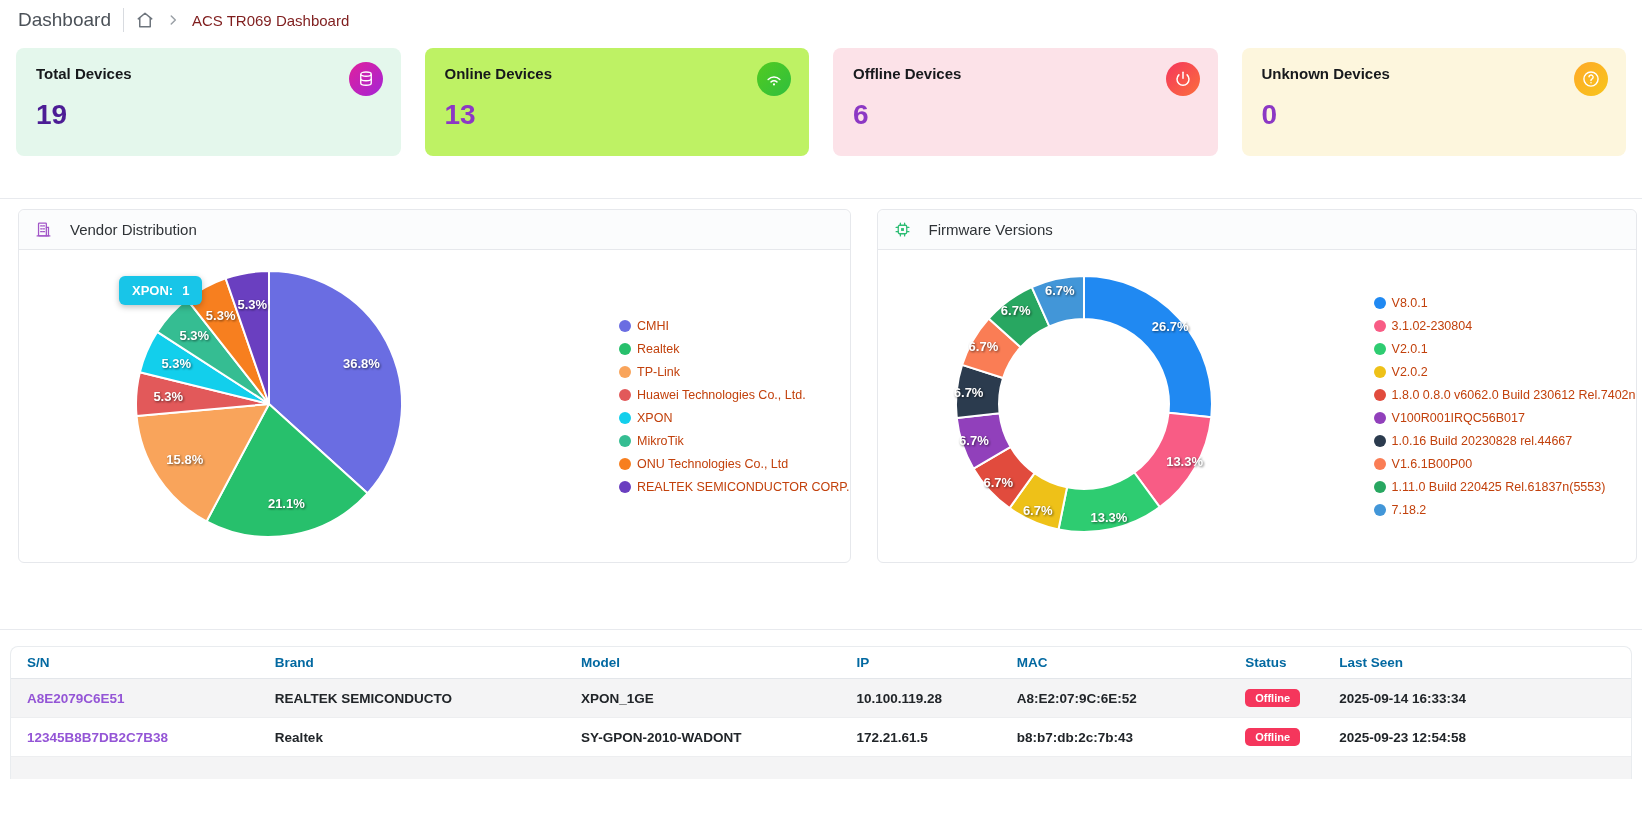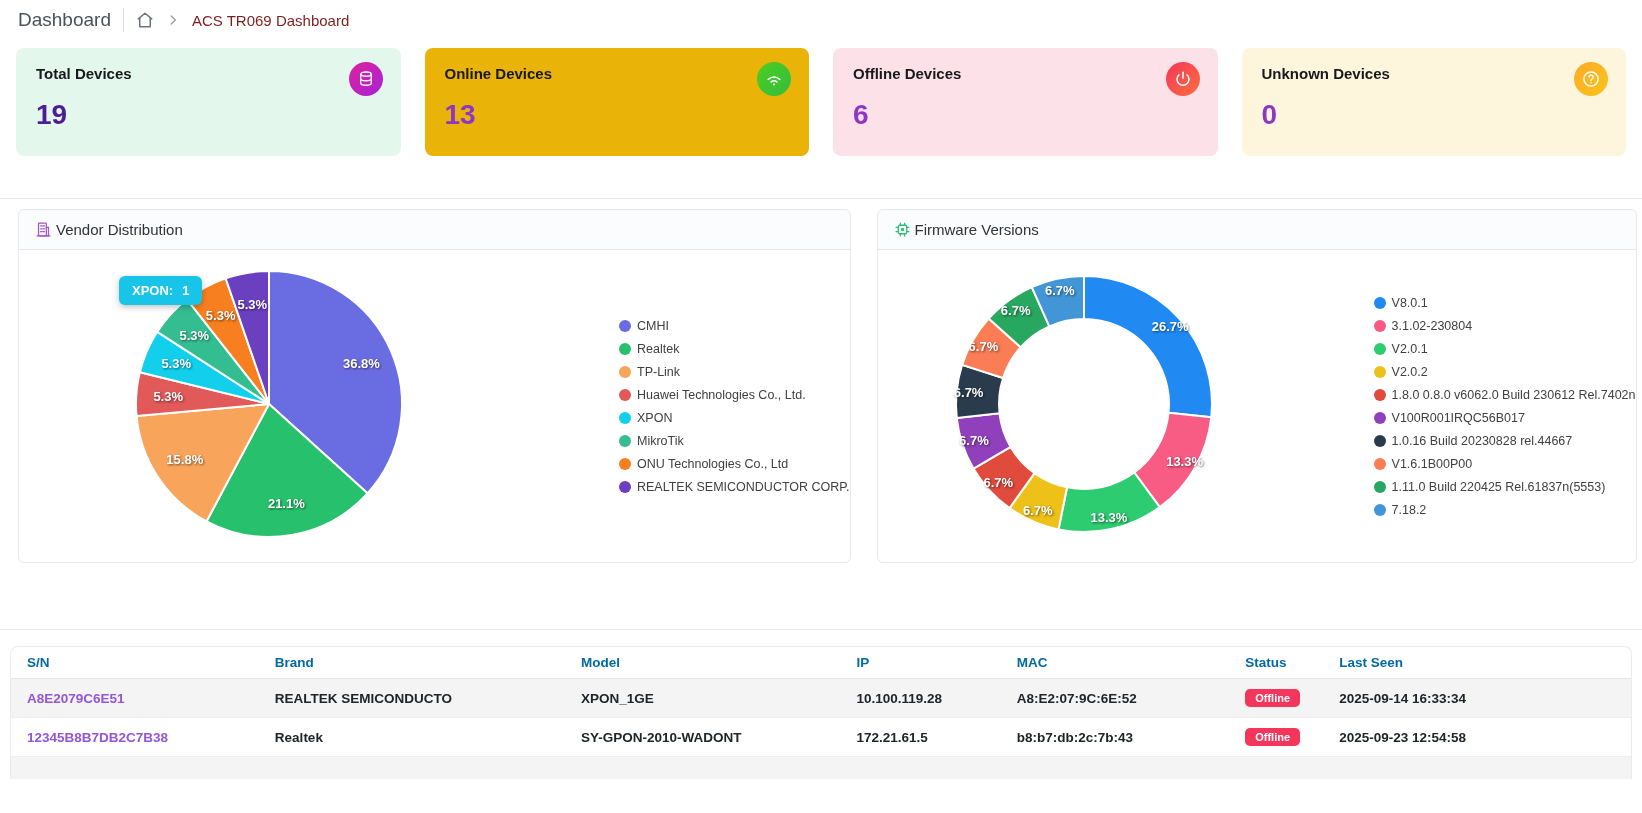--- a/index.html
+++ b/index.html
@@ -25,32 +25,32 @@
   .stat-value { font-size:28px; font-weight:700; margin-top:17px; }
   .stat-icon { position:absolute; top:14px; right:18px; width:34px; height:34px; border-radius:50%;
                display:flex; align-items:center; justify-content:center; }
 
   .divider { border:none; border-top:1px solid #e8eaee; margin:42px 0 0; }
   .divider2 { border:none; border-top:1px solid #e8eaee; margin:66px 0 0; }
 
   
   .charts-grid { display:grid; grid-template-columns:1fr 1fr; gap:26px; margin:10px 18px 0; }
   .panel { border:1px solid #e6e8ec; border-radius:6px; background:#fff; }
-  .panel-header { display:flex; align-items:center; gap:4px; padding:11px 16px; border-bottom:1px solid #e6e8ec;
+  .panel-header { display:flex; align-items:center; gap:18px; padding:11px 16px; border-bottom:1px solid #e6e8ec;
                   background:#fbfcfd; border-radius:6px 6px 0 0; font-size:15px; color:#2f3337; }
   .panel-body { height:312px; display:flex; align-items:center; position:relative; }
   .chart-wrap { position:relative; flex:none; }
   .vendor-chart { margin-left:100px; }
   .firmware-chart { margin-left:66px; }
   .slice-label { fill:#fff; font-weight:700; font-size:13px;
                  filter:drop-shadow(1px 1.5px 1px rgba(0,0,0,0.55)); }
   .legend { display:flex; flex-direction:column; gap:9px; }
   .vendor-legend { margin-left:200px; }
   .firmware-legend { margin-left:150px; }
-  .legend-item { display:flex; align-items:center; gap:6px; font-size:12.5px; color:#404040; cursor:pointer; white-space:nowrap; }
+  .legend-item { display:flex; align-items:center; gap:6px; font-size:12.5px; color:#c2410c; cursor:pointer; white-space:nowrap; }
   .legend-dot { width:12px; height:12px; border-radius:50%; flex:none; }
   .tooltip-box { position:absolute; left:100px; top:26px; background:#18c5e8; color:#fff; font-weight:700;
                  font-size:13px; padding:7px 13px; border-radius:6px; box-shadow:0 2px 6px rgba(0,0,0,0.25);
                  display:flex; gap:9px; z-index:5; }
 
   
   .table-card { margin:16px 10px 0; border:1px solid #e9ecef; border-bottom:none; border-radius:8px 8px 0 0; background:#fff; }
   .table-title { font-size:18px; color:#212529; padding:18px 20px 16px; }
   table { width:100%; border-collapse:collapse; table-layout:fixed; }
   th { text-align:left; padding:8px 16px; font-size:13.5px; font-weight:700; color:#0369a1;
@@ -87,21 +87,21 @@
       <div class="stat-title">Total Devices</div>
       <div class="stat-icon" style="background:linear-gradient(135deg,#e0219c,#a424d6)">
         <svg width="18" height="18" viewBox="0 0 24 24" fill="none" stroke="#fff" stroke-width="1.8">
           <ellipse cx="12" cy="5.5" rx="7" ry="2.8"></ellipse>
           <path d="M5 5.5v6c0 1.55 3.13 2.8 7 2.8s7-1.25 7-2.8v-6"></path>
           <path d="M5 11.5v6c0 1.55 3.13 2.8 7 2.8s7-1.25 7-2.8v-6"></path>
         </svg>
       </div>
       <div class="stat-value" style="color:#4c1d95">19</div>
     </div>
-    <div class="stat-card" style="background: #eab308;">
+    <div class="stat-card" style="background: #bef264;">
       <div class="stat-title">Online Devices</div>
       <div class="stat-icon" style="background:linear-gradient(135deg,#52cb20,#2fbf3e)">
         <svg width="20" height="20" viewBox="0 0 24 24" fill="none" stroke="#fff" stroke-width="1.8" stroke-linecap="round">
           <path d="M5 12.5a10 10 0 0 1 14 0"></path>
           <path d="M8.5 15.5a5.5 5.5 0 0 1 7 0"></path>
           <circle cx="12" cy="18.5" r="1.3" fill="#fff" stroke="none"></circle>
         </svg>
       </div>
       <div class="stat-value" style="color:#8c38c4">13</div>
     </div>

